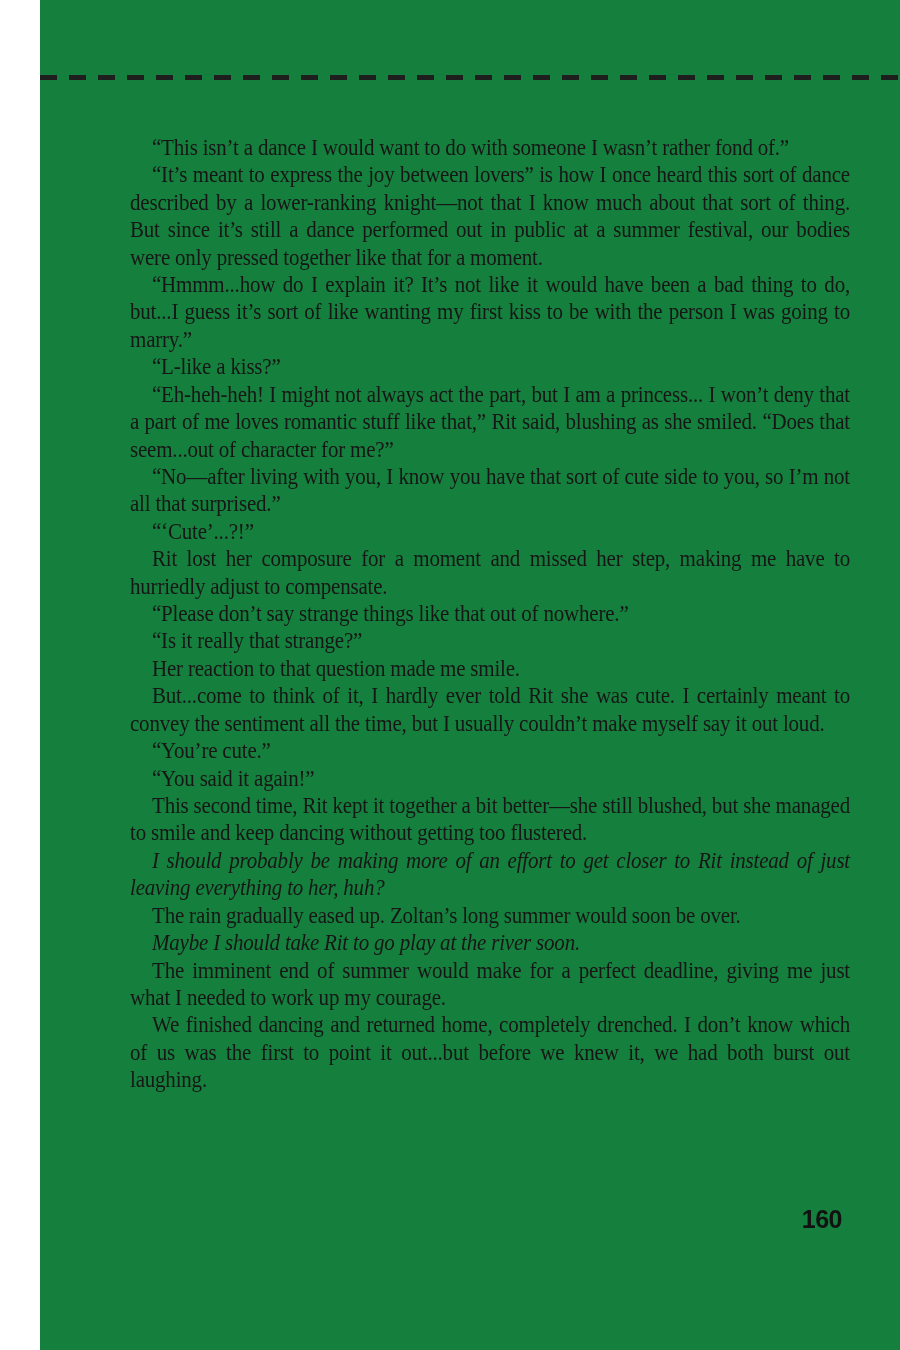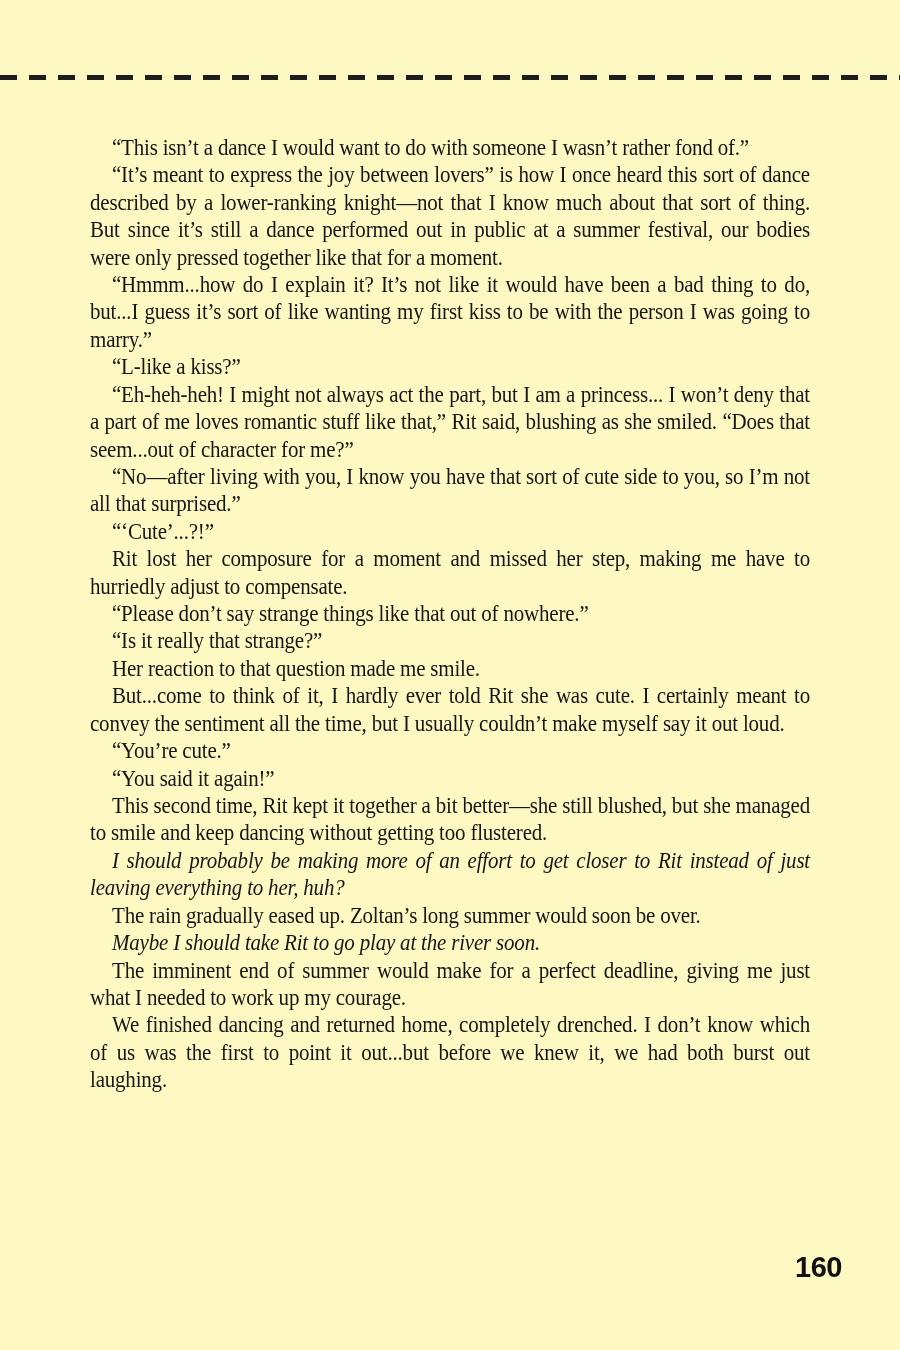--- a/index.html
+++ b/index.html
@@ -9,21 +9,22 @@
   body {
     width: 900px;
     height: 1350px;
     background: #ffffff;
     position: relative;
     overflow: hidden;
   }
   .page {
     position: absolute;
     inset: 0;
-    background: #fef9c3;
+    background: #15803d;
+    margin-left: 40px;
   }
   .dashed-divider {
     position: absolute;
     top: 75px;
     left: 0;
     width: 900px;
     height: 5px;
     background: repeating-linear-gradient(
       90deg,
       #1e1e1e 0px, #1e1e1e 17px,
@@ -47,25 +48,25 @@
   .text-block p {
     margin: 0;
     padding: 0;
     text-indent: 22px;
   }
   .text-block p.em {
     font-style: italic;
   }
   .page-number {
     position: absolute;
-    top: 1251px;
+    top: 1205px;
     right: 58px;
     font-family: "Liberation Sans", sans-serif;
     font-weight: bold;
-    font-size: 29px;
+    font-size: 25px;
     letter-spacing: -0.5px;
     color: #121212;
   }
 </style>
 </head>
 <body>
 
 <div class="page">
 
   <div class="dashed-divider"></div>

